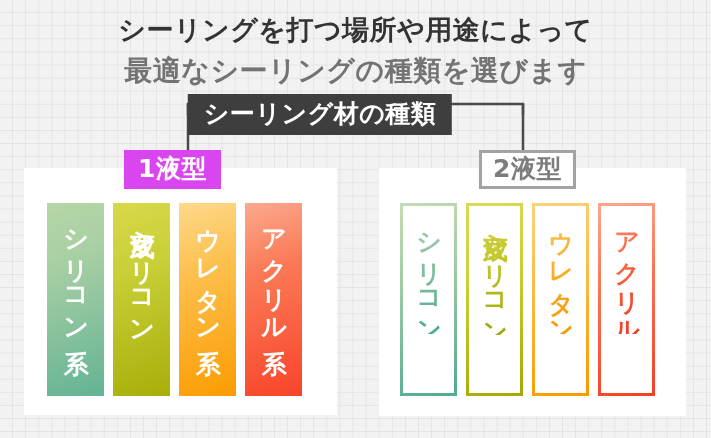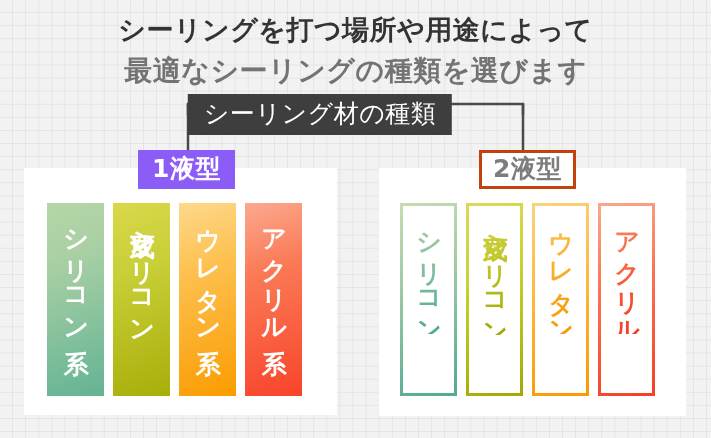--- a/index.html
+++ b/index.html
@@ -55,21 +55,21 @@
   }
 
   #category-chip {
     position: absolute;
     left: 50%;
     transform: translateX(-50%);
     top: 94px;
     background: #3e3e3e;
     color: #ffffff;
     font-size: 25px;
-    font-weight: normal;
+    font-weight: bold;
     line-height: 1;
     padding: 7px 16px 9px 16px;
     white-space: nowrap;
     letter-spacing: 0.5px;
   }
 
   
   .panel {
     position: absolute;
     background: #ffffff;
@@ -92,29 +92,29 @@
     position: absolute;
     top: 150px;
     font-size: 25px;
     font-weight: bold;
     line-height: 1;
     padding: 6px 14px 8px 14px;
     white-space: nowrap;
     letter-spacing: 0.5px;
   }
   #badge-one {
-    left: 138px;
-    background: #8b5cf6;
+    left: 124px;
+    background: #d946ef;
     color: #ffffff;
   }
   #badge-two {
     left: 479px;
     background: #ffffff;
     color: #7d7d7d;
-    border: 3px solid #c2410c;
+    border: 3px solid #a3a3a3;
     padding: 3px 11px 5px 11px;
   }
 
   
   .bar-row {
     position: absolute;
     display: flex;
     gap: 9px;
   }
   #bars-left {

